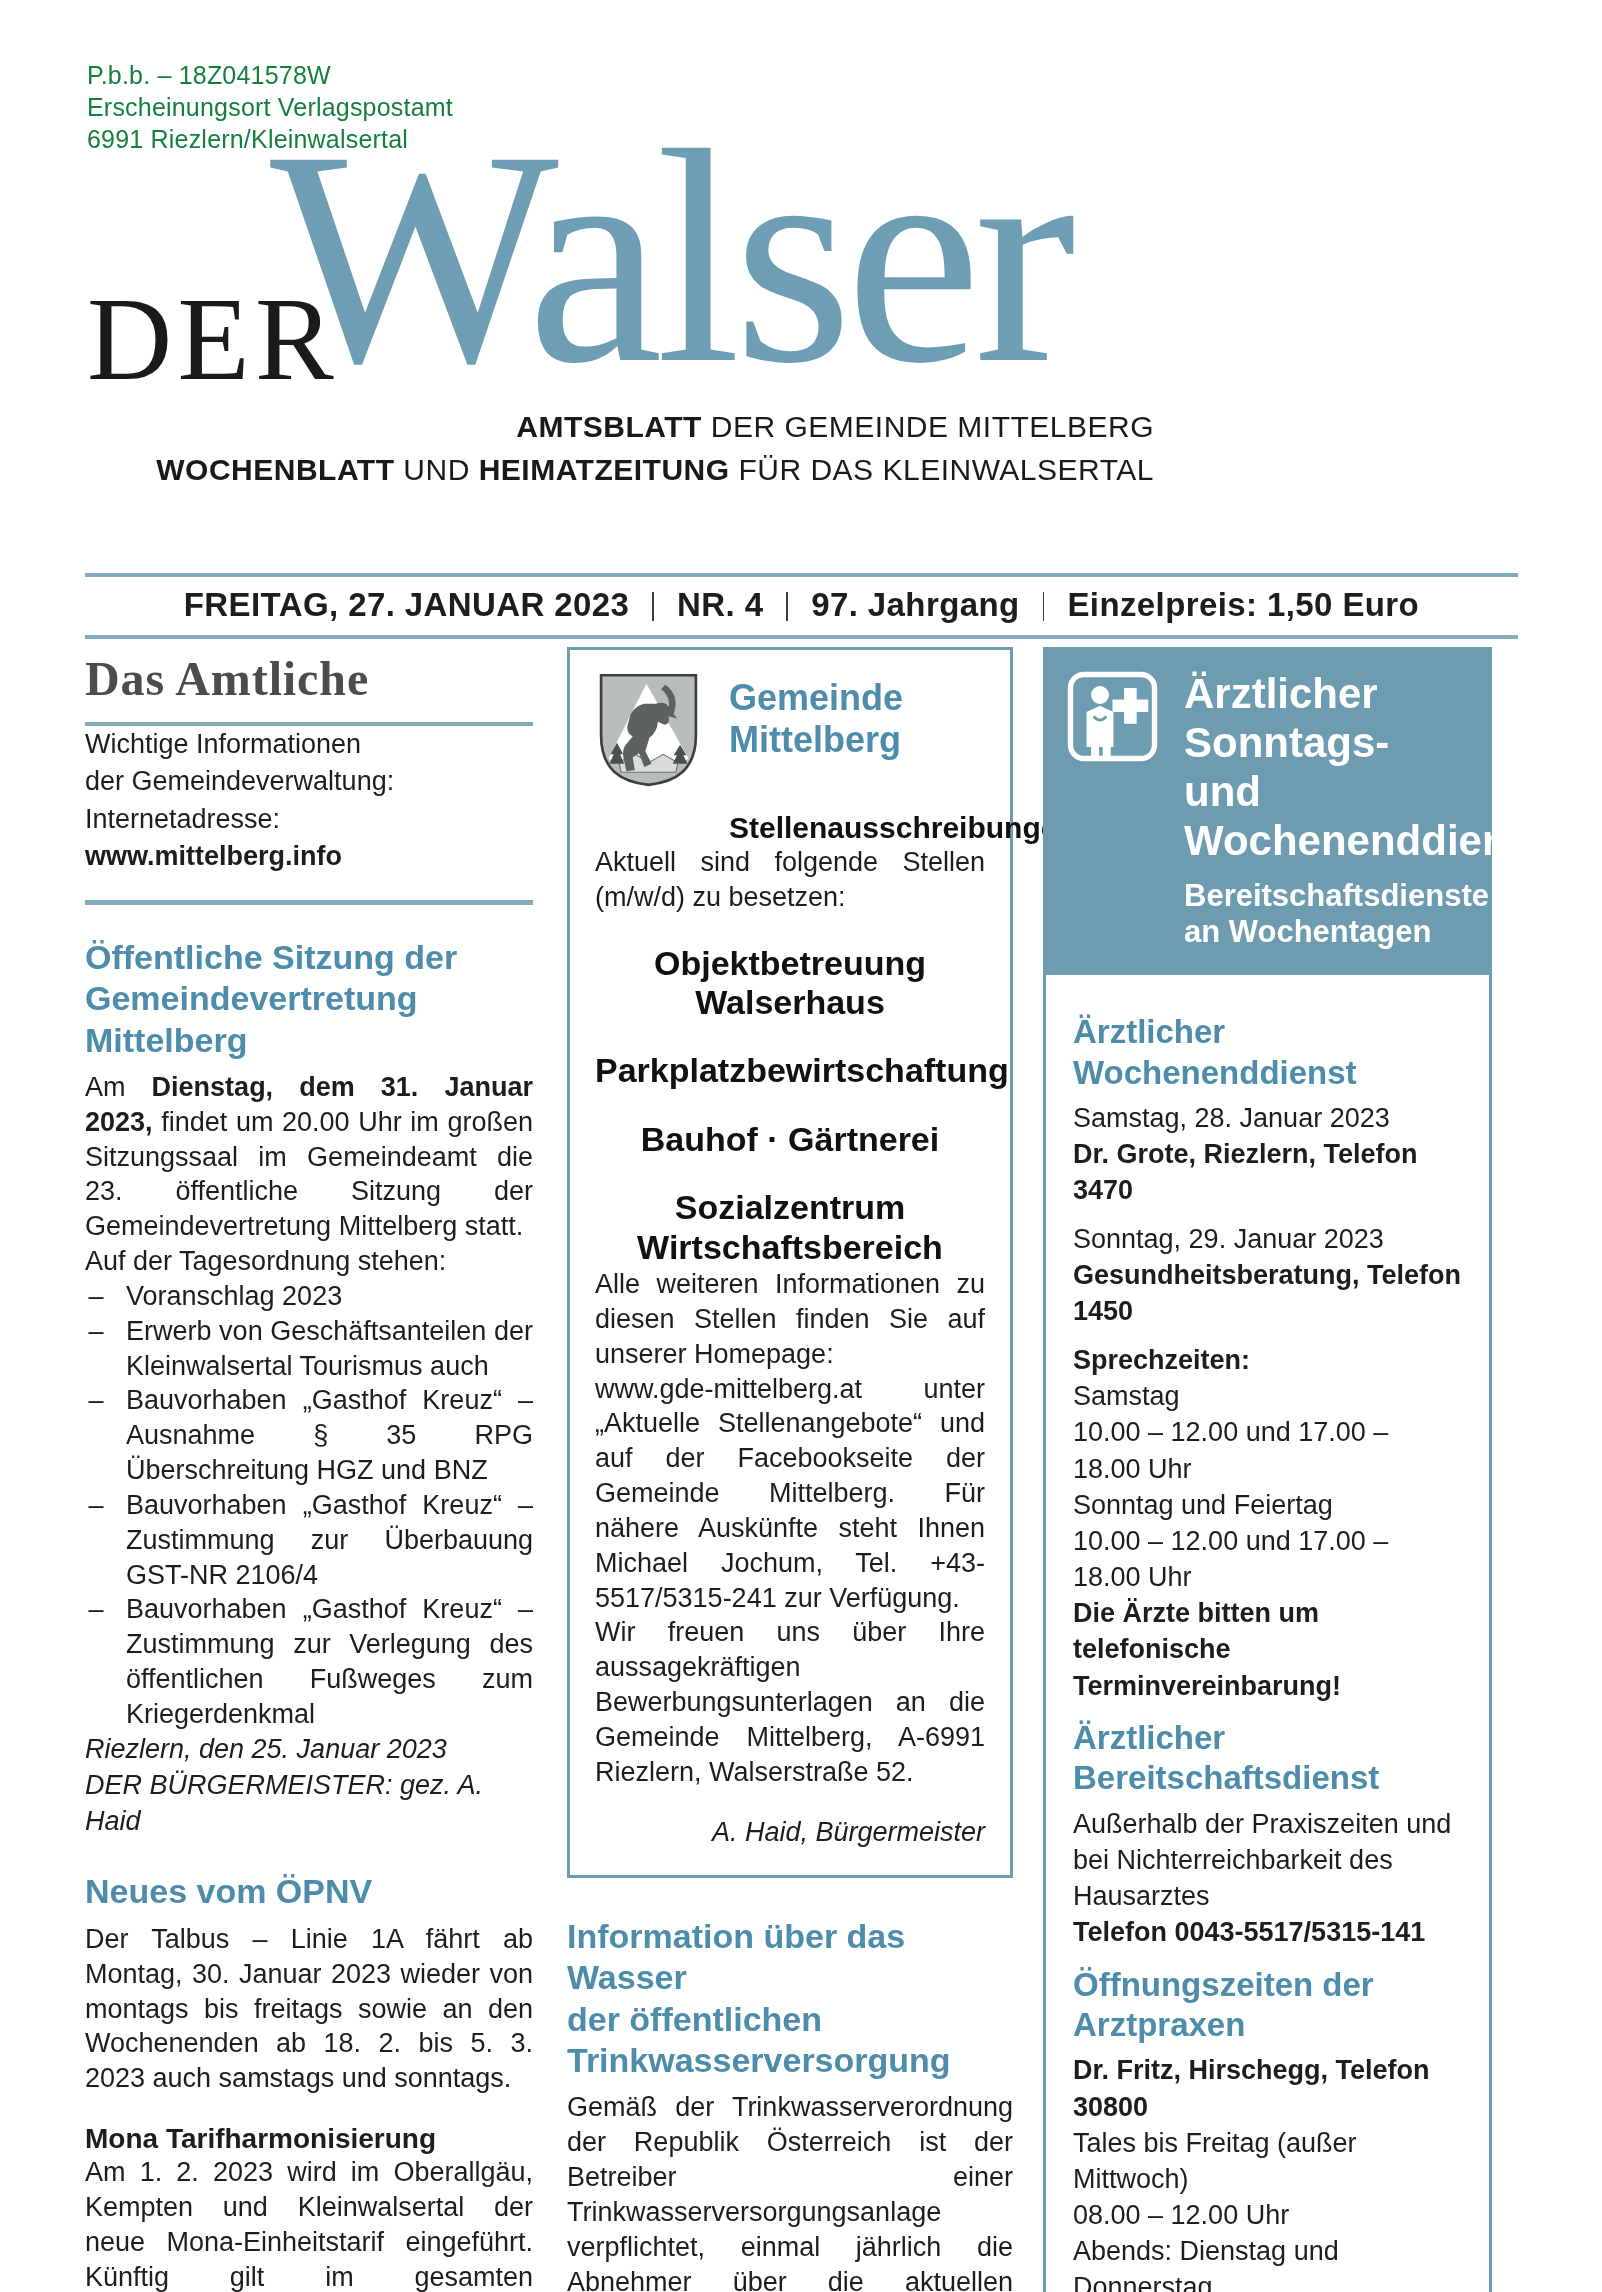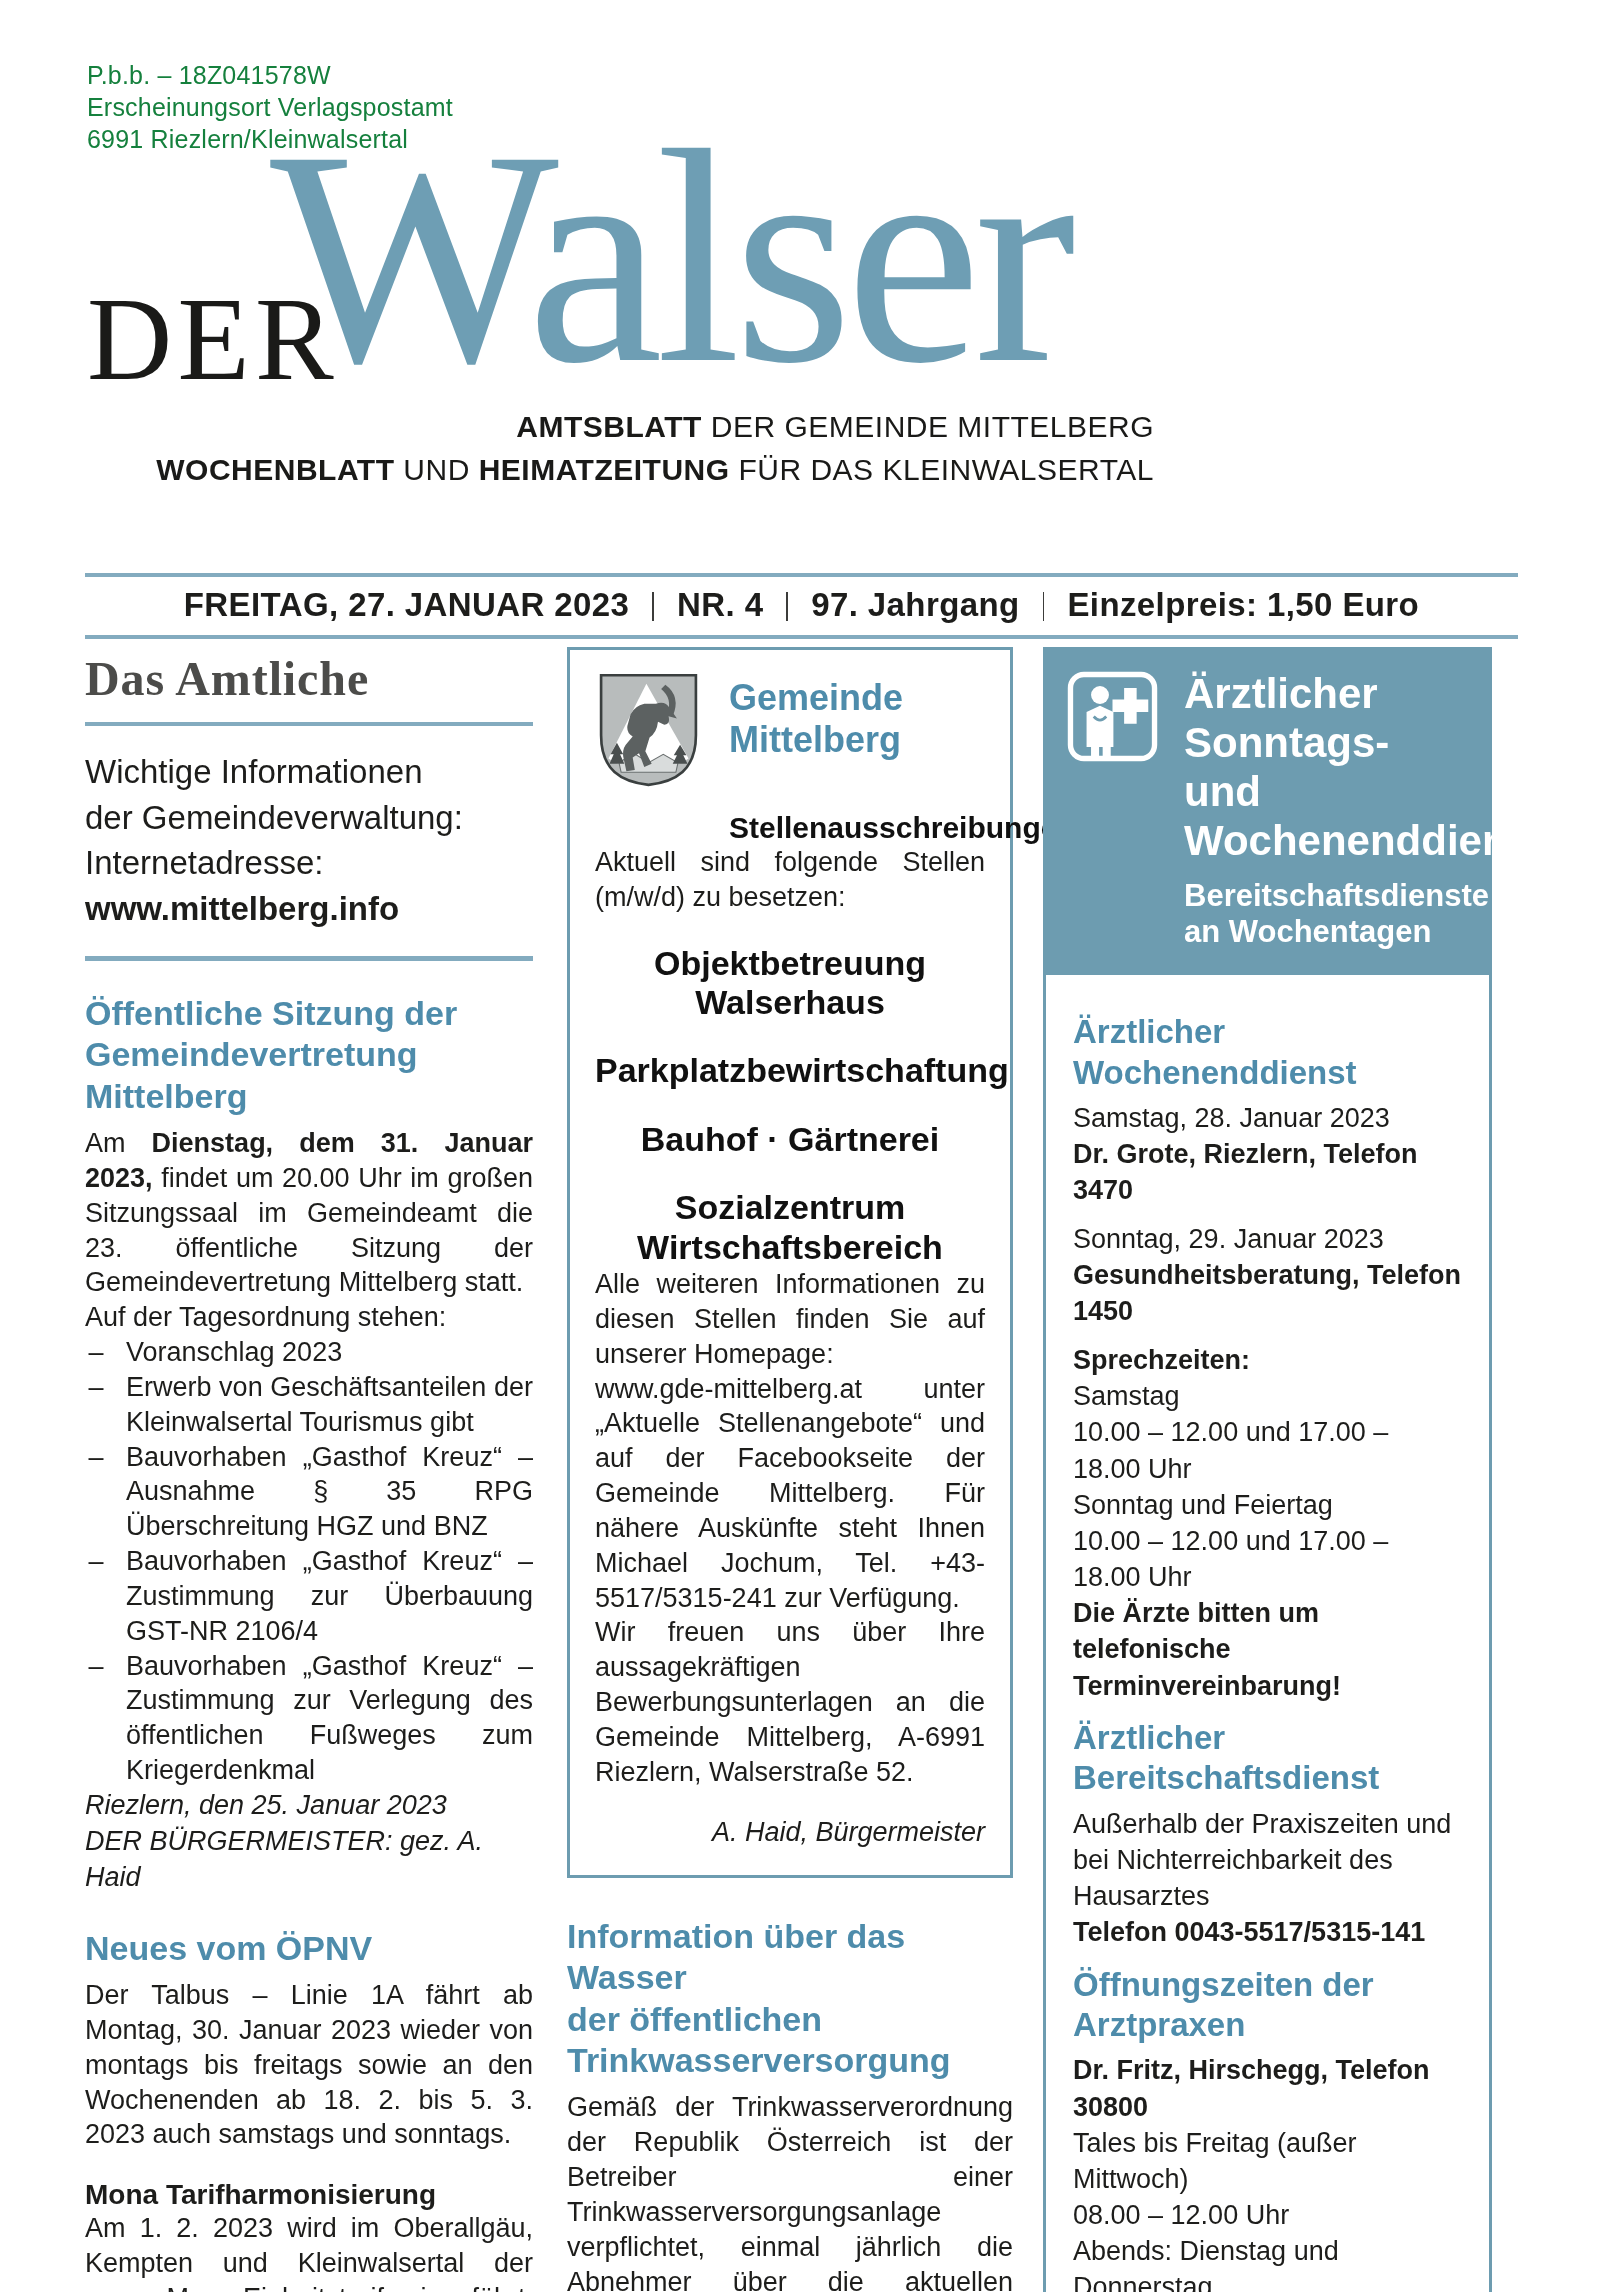--- a/index.html
+++ b/index.html
@@ -28,21 +28,21 @@
   .columns { position:absolute; left:85px; top:647px; width:1433px; display:flex; align-items:flex-start; }
   .col-left   { width:448px; }
   .col-middle { width:446px; margin-left:34px; }
   .col-right  { width:449px; margin-left:30px; }
   
   .amtliche { font-family:"Liberation Serif","DejaVu Serif",serif; font-size:48px; font-weight:700;
               color:#4c4c4a; margin:3.6px 0 0; letter-spacing:0.9px; }
   .rule { height:4.5px; background:#83abbf; }
   .rule.r1 { margin-top:16px; }
   .rule.r2 { margin-top:25px; }
-  .intro { margin-top:23px; font-size:33px; line-height:1.38; }
+  .intro { font-size:27px; line-height:1.38; }
   .intro .rb { font-weight:700;text-align:center; }
   h2.blue { font-size:34px; font-weight:700; color:#4e8cab; line-height:1.22; margin:32px 0 9px; white-space:pre-line; }
   p.body { font-size:27px; line-height:1.29; text-align:justify; margin:0; }
   p.body .rb { font-weight:700; }
   ul.dash { list-style:none; margin:0; padding:0; }
   ul.dash li { position:relative; padding-left:41px; font-size:27px; line-height:1.29; text-align:justify; }
   ul.dash li::before { content:"–"; position:absolute; left:3.6px; top:0; }
   .sig { font-style:italic; font-size:27px; line-height:1.33; }
   .subhead { font-size:28px; font-weight:700; margin:27px 0 0; }
   
@@ -105,21 +105,21 @@
       </div>
       <div class="rule r2"></div>
 
       <article>
         <h2 class="blue">Öffentliche Sitzung der
 Gemeindevertretung Mittelberg</h2>
         <p class="body"><span class="">Am </span><span class="rb " style="font-weight: 700;">Dienstag, dem 31. Januar 2023,</span><span class=""> findet um 20.00 Uhr im großen Sitzungssaal im Gemeindeamt die 23. öffentliche Sitzung der Gemeindevertretung Mittelberg statt.</span></p>
         <p class="body">Auf der Tagesordnung stehen:</p>
         <ul class="dash">
           <li>Voranschlag 2023</li>
-          <li>Erwerb von Geschäftsanteilen der Kleinwalsertal Tourismus gibt</li>
+          <li>Erwerb von Geschäftsanteilen der Kleinwalsertal Tourismus auch</li>
           <li>Bauvorhaben „Gasthof Kreuz“ – Ausnahme § 35 RPG Überschreitung HGZ und BNZ</li>
           <li>Bauvorhaben „Gasthof Kreuz“ – Zustimmung zur Überbauung GST-NR 2106/4</li>
           <li>Bauvorhaben „Gasthof Kreuz“ – Zustimmung zur Verlegung des öffentlichen Fußweges zum Kriegerdenkmal</li>
         </ul>
         <div class="sig">Riezlern, den 25. Januar 2023</div>
         <div class="sig">DER BÜRGERMEISTER: gez. A. Haid</div>
       </article>
 
       <article>
         <h2 class="blue">Neues vom ÖPNV</h2>

